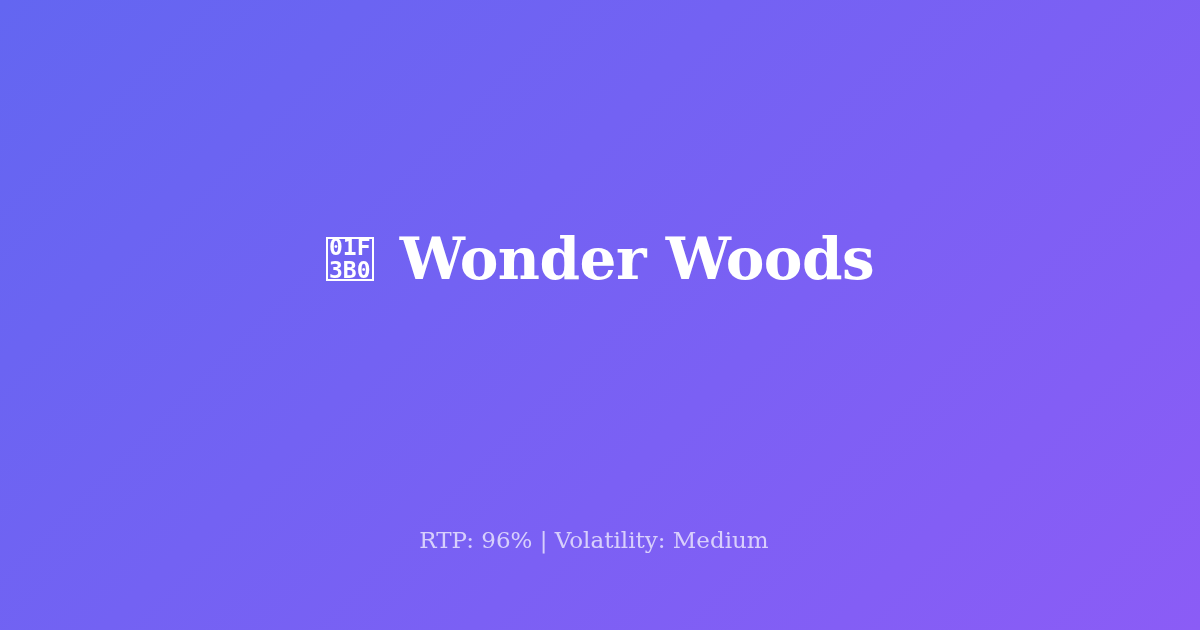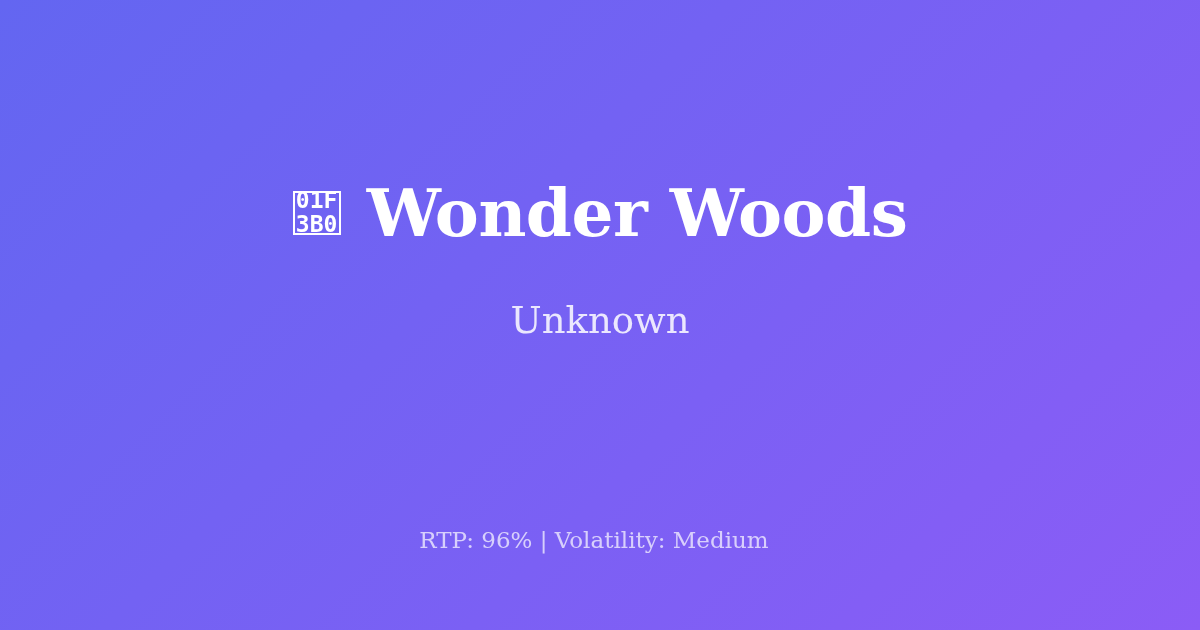--- a/index.html
+++ b/index.html
@@ -67,21 +67,21 @@
     color: #ffffff;
     flex: none;
   }
 
   .tofu span {
     display: block;
   }
 
   .title-text {
     font-family: "DejaVu Serif", "Liberation Serif", serif;
-    font-size: 66px;
+    font-size: 58px;
     font-weight: 700;
     line-height: 1;
     color: #ffffff;
     letter-spacing: -0.5px;
   }
 
   .subtitle {
     margin-top: 56px;
     font-family: "DejaVu Serif", "Liberation Serif", serif;
     font-size: 37px;
@@ -113,19 +113,18 @@
   <div class="hero">
 
     <div class="title-row">
       <span class="tofu">
         <span>01F</span>
         <span>3B0</span>
       </span>
       <span class="title-text">Wonder Woods</span>
     </div>
 
-    <div class="subtitle">Unknown</div>
 
   </div>
 
   <div class="meta">RTP: 96% | Volatility: Medium</div>
 
 </div>
 
 </body></html>

